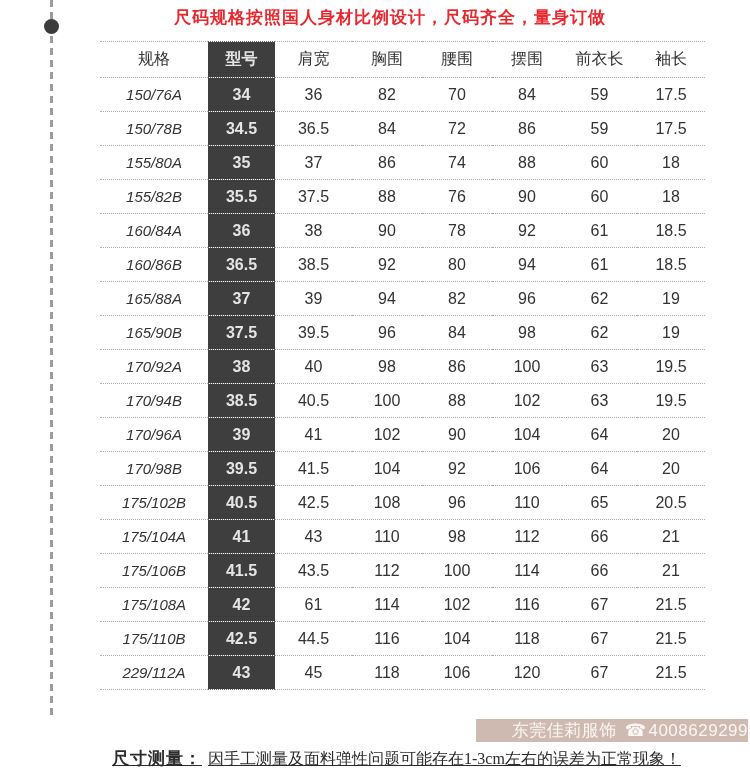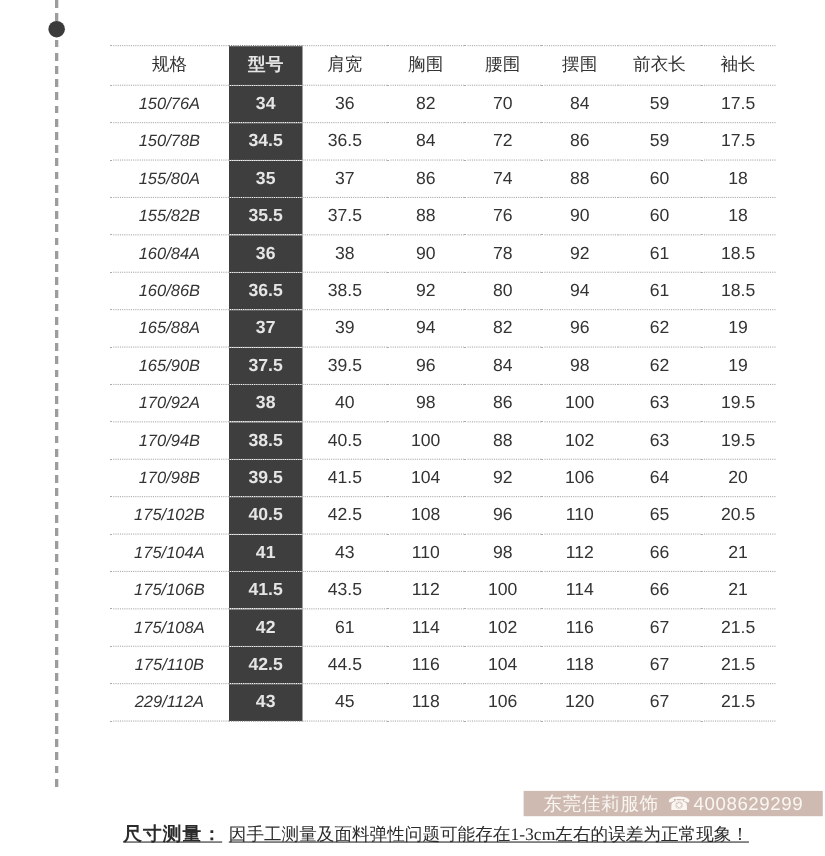--- a/index.html
+++ b/index.html
@@ -73,21 +73,21 @@
 
   
   .watermark {
     position: absolute;
     left: 476px; top: 719px;
     width: 272px; height: 23px;
     line-height: 23px;
     background: rgba(203, 182, 173, 0.95);
     color: #faf6f2;
     font-size: 17px;
-    text-align: center;
+    text-align: right;
     letter-spacing: 0.5px;
     white-space: nowrap;
   }
   .watermark .tel-icon { margin: 0 2px 0 8px; }
 
   
   .footer-note {
     position: absolute;
     left: 112px; top: 746px;
     width: 640px;
@@ -106,20 +106,21 @@
   }
 </style>
 </head>
 <body>
 
 <div class="canvas">
 
   <div class="deco-line"></div>
   <div class="deco-dot"></div>
 
+  <div class="title">尺码规格按照国人身材比例设计，尺码齐全，量身订做</div>
 
   <table class="size-chart">
     <colgroup>
       <col style="width:108px">
       <col style="width:67px">
       <col style="width:77px">
       <col style="width:70px">
       <col style="width:70px">
       <col style="width:70px">
       <col style="width:75px">
@@ -232,20 +233,30 @@
           <td class="spec">170/94B</td>
           <td class="dark">38.5</td>
           <td>40.5</td>
           <td>100</td>
           <td>88</td>
           <td>102</td>
           <td>63</td>
           <td>19.5</td>
         </tr>
         <tr>
+          <td class="spec">170/96A</td>
+          <td class="dark">39</td>
+          <td>41</td>
+          <td>102</td>
+          <td>90</td>
+          <td>104</td>
+          <td>64</td>
+          <td>20</td>
+        </tr>
+        <tr>
           <td class="spec">170/98B</td>
           <td class="dark">39.5</td>
           <td>41.5</td>
           <td>104</td>
           <td>92</td>
           <td>106</td>
           <td>64</td>
           <td>20</td>
         </tr>
         <tr>

